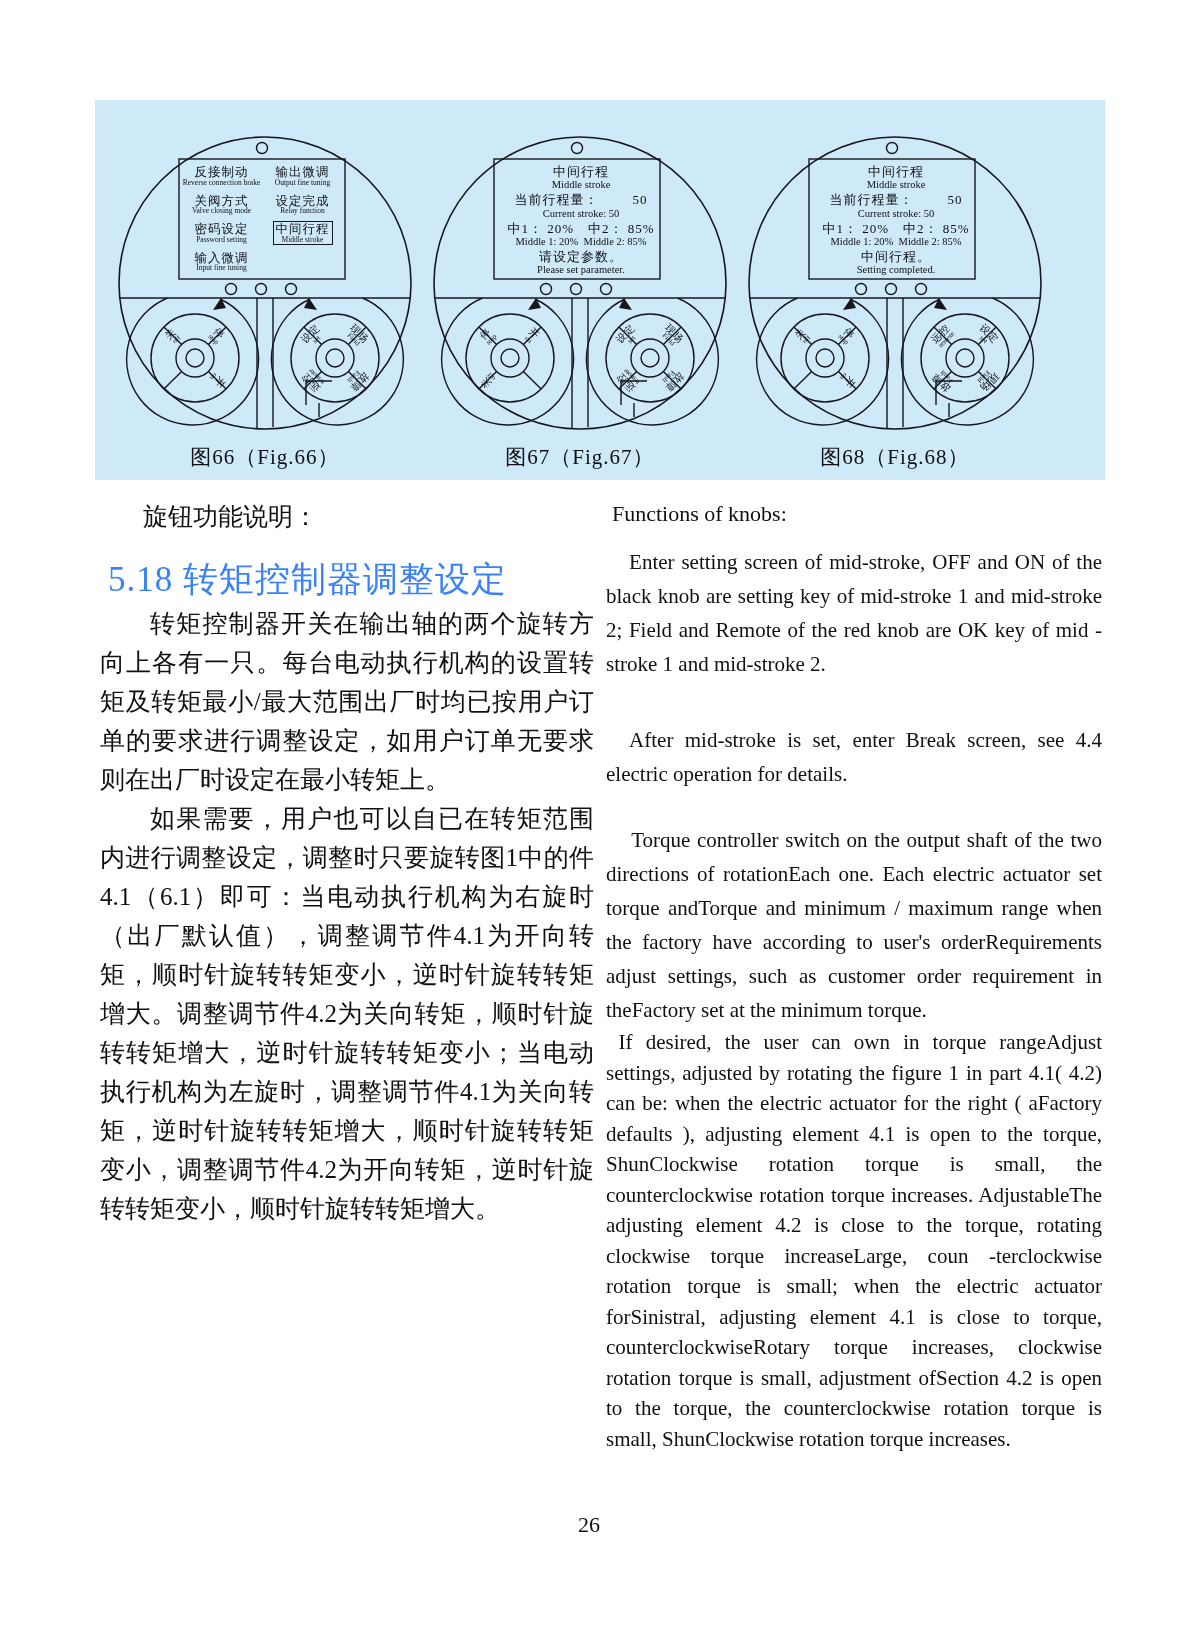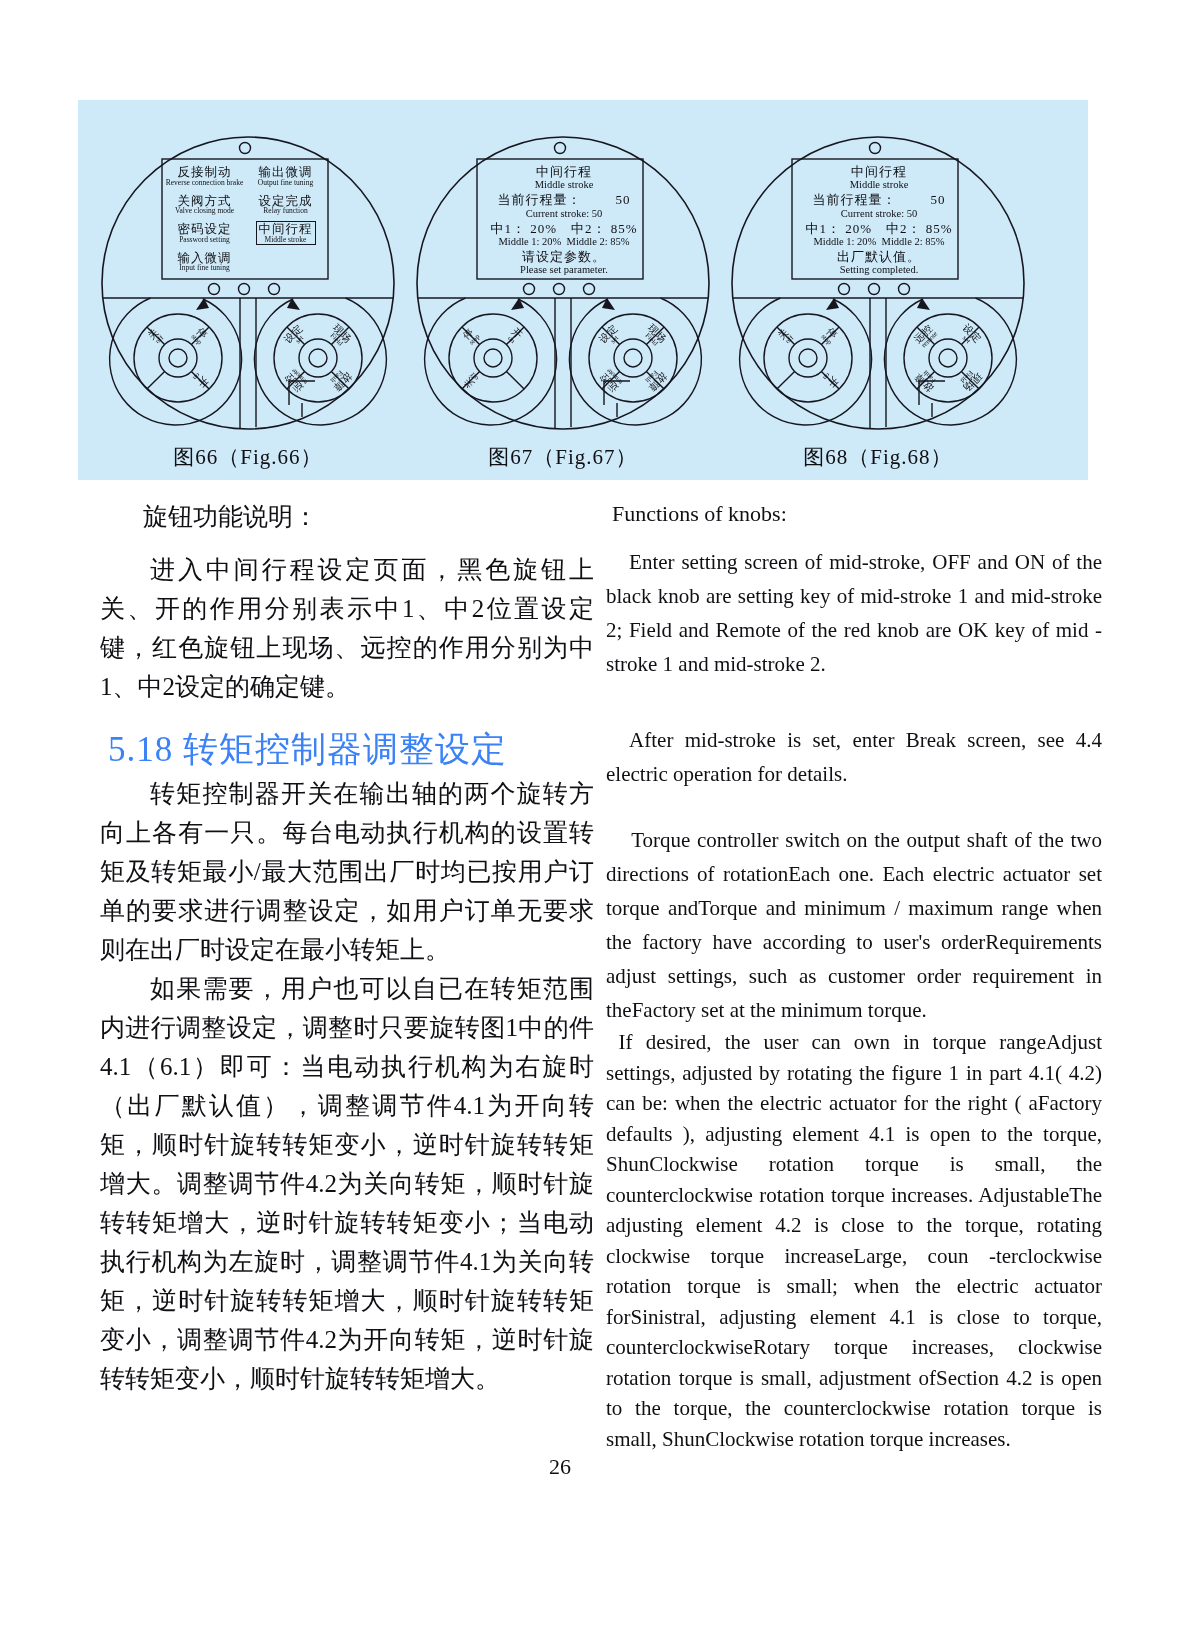--- a/index.html
+++ b/index.html
@@ -2,21 +2,21 @@
 <html><head>
 <meta charset="utf-8">
 <style>
   html,body{margin:0;padding:0;}
   body{
     width:1200px;height:1628px;position:relative;background:#ffffff;
     font-family:"Liberation Serif","DejaVu Serif",serif;color:#101014;
     overflow:hidden;
   }
   
-  .panel{position:absolute;left:78px;top:100px;width:1010px;height:380px;background:#cee9f8;}
+  .panel{position:absolute;left:95px;top:100px;width:1010px;height:380px;background:#cee9f8;}
   .fig{position:absolute;width:310px;height:345px;top:15px;}
   .fig svg{position:absolute;left:0;top:0;}
   .caption{position:absolute;top:328px;left:0;width:100%;text-align:center;font-size:21px;letter-spacing:1px;}
   
   .scr{position:absolute;left:70px;top:45px;width:172px;height:120px;display:flex;flex-direction:column;
        align-items:center;justify-content:space-between;padding:5px 0 4px;box-sizing:border-box;text-align:center;}
   .szh{font-size:13px;white-space:pre-wrap;letter-spacing:1px;line-height:1;}
   .sen{font-size:10.5px;white-space:pre-wrap;line-height:1;}
   .srow{display:flex;font-size:13px;line-height:1;letter-spacing:1px;}
   .sval{margin-left:34px;}
@@ -36,21 +36,21 @@
   .col-zh{position:absolute;left:100px;top:497px;width:494px;font-size:25px;line-height:39px;
           text-align:justify;}
   .col-zh .h1{text-indent:43px;margin:0;}
   .col-zh p{margin:0;text-indent:2em;}
   .h2zh{color:#3b82f6;font-size:35px;line-height:40px;margin:24px 0 4px 8px;text-indent:0 !important;letter-spacing:1px;}
   .col-en{position:absolute;left:606px;top:497px;width:496px;font-size:21px;line-height:34px;
           text-align:justify;}
   .col-en .h1{margin:0 0 0 6px;font-size:22px;}
   .col-en p{margin:0;font-family:Liberation Serif, serif;}
   .h2en{color:#1c8cba;text-align:center;font-size:22px;margin:36px 0 0 0;}
-  .pageno{position:absolute;left:0;top:1454px;width:1120px;text-align:center;font-size:22px;}
+  .pageno{position:absolute;left:0;top:1512px;width:1120px;text-align:center;font-size:22px;padding-left:29px;}
 </style>
 </head>
 <body>
 
 <div class="panel">
 
   <div class="fig" style="left:15px;">
     <svg width="310" height="345" viewBox="0 0 310 345">
       <g fill="none" stroke="#16161f" stroke-width="1.4">
         <circle cx="155" cy="168" r="146" stroke-width="1.6"></circle>
@@ -248,21 +248,21 @@
     <div class="scr">
       <span class="szh">中间行程</span>
       <span class="sen">Middle stroke</span>
       <span class="srow">
           <span>当前行程量：</span>
           <span class="sval">50</span>
         </span>
       <span class="sen">Current stroke: 50</span>
       <span class="szh">中1： 20%　中2： 85%</span>
       <span class="sen">Middle 1: 20%  Middle 2: 85%</span>
-      <span class="szh">出厂默认值。</span>
+      <span class="szh">中间行程。</span>
       <span class="sen">Setting completed.</span>
     </div>
     <div class="knob-label" style="left:41px;top:209px;transform:rotate(-45deg)">
         <span class="kzh">关</span>
         <span class="ken">off</span>
       </div>
     <div class="knob-label" style="left:85px;top:209px;transform:rotate(45deg)">
         <span class="kzh">停</span>
         <span class="ken">stop</span>
       </div>
@@ -285,21 +285,20 @@
     <div class="knob-label" style="left:225px;top:253px;transform:rotate(135deg)">
         <span class="kzh">现场</span>
         <span class="ken">Field</span>
       </div>
     <div class="caption">图68（Fig.68）</div>
   </div>
 </div>
 
 <div class="col-zh">
   <div class="h1">旋钮功能说明：</div>
-  <p style="margin-top:14px">进入中间行程设定页面，黑色旋钮上关、开的作用分别表示中1、中2位置设定键，红色旋钮上现场、远控的作用分别为中1、中2设定的确定键。</p>
   <div class="h2zh">5.18 转矩控制器调整设定</div>
   <p style="margin-top:2px">转矩控制器开关在输出轴的两个旋转方向上各有一只。每台电动执行机构的设置转矩及转矩最小/最大范围出厂时均已按用户订单的要求进行调整设定，如用户订单无要求则在出厂时设定在最小转矩上。</p>
   <p>如果需要，用户也可以自已在转矩范围内进行调整设定，调整时只要旋转图1中的件4.1（6.1）即可：当电动执行机构为右旋时（出厂默认值），调整调节件4.1为开向转矩，顺时针旋转转矩变小，逆时针旋转转矩增大。调整调节件4.2为关向转矩，顺时针旋转转矩增大，逆时针旋转转矩变小；当电动执行机构为左旋时，调整调节件4.1为关向转矩，逆时针旋转转矩增大，顺时针旋转转矩变小，调整调节件4.2为开向转矩，逆时针旋转转矩变小，顺时针旋转转矩增大。</p>
 </div>
 
 <div class="col-en">
   <div class="h1">Functions of knobs:</div>
   <p style="margin-top:14px;text-indent:1.1em">Enter setting screen of mid-stroke, OFF and ON of the black knob are setting key of mid-stroke 1 and mid-stroke 2; Field and Remote of the red knob are OK key of mid -stroke 1 and mid-stroke 2.</p>
   <p style="margin-top:42px;text-indent:1.1em">After mid-stroke is set, enter Break screen, see 4.4 electric operation for details.</p>
   <p style="margin-top:32px;text-indent:1.2em">Torque controller switch on the output shaft of the two directions of rotationEach one. Each electric actuator set torque andTorque and minimum / maximum range when the factory have according to user's orderRequirements adjust settings, such as customer order requirement in theFactory set at the minimum torque.</p>

